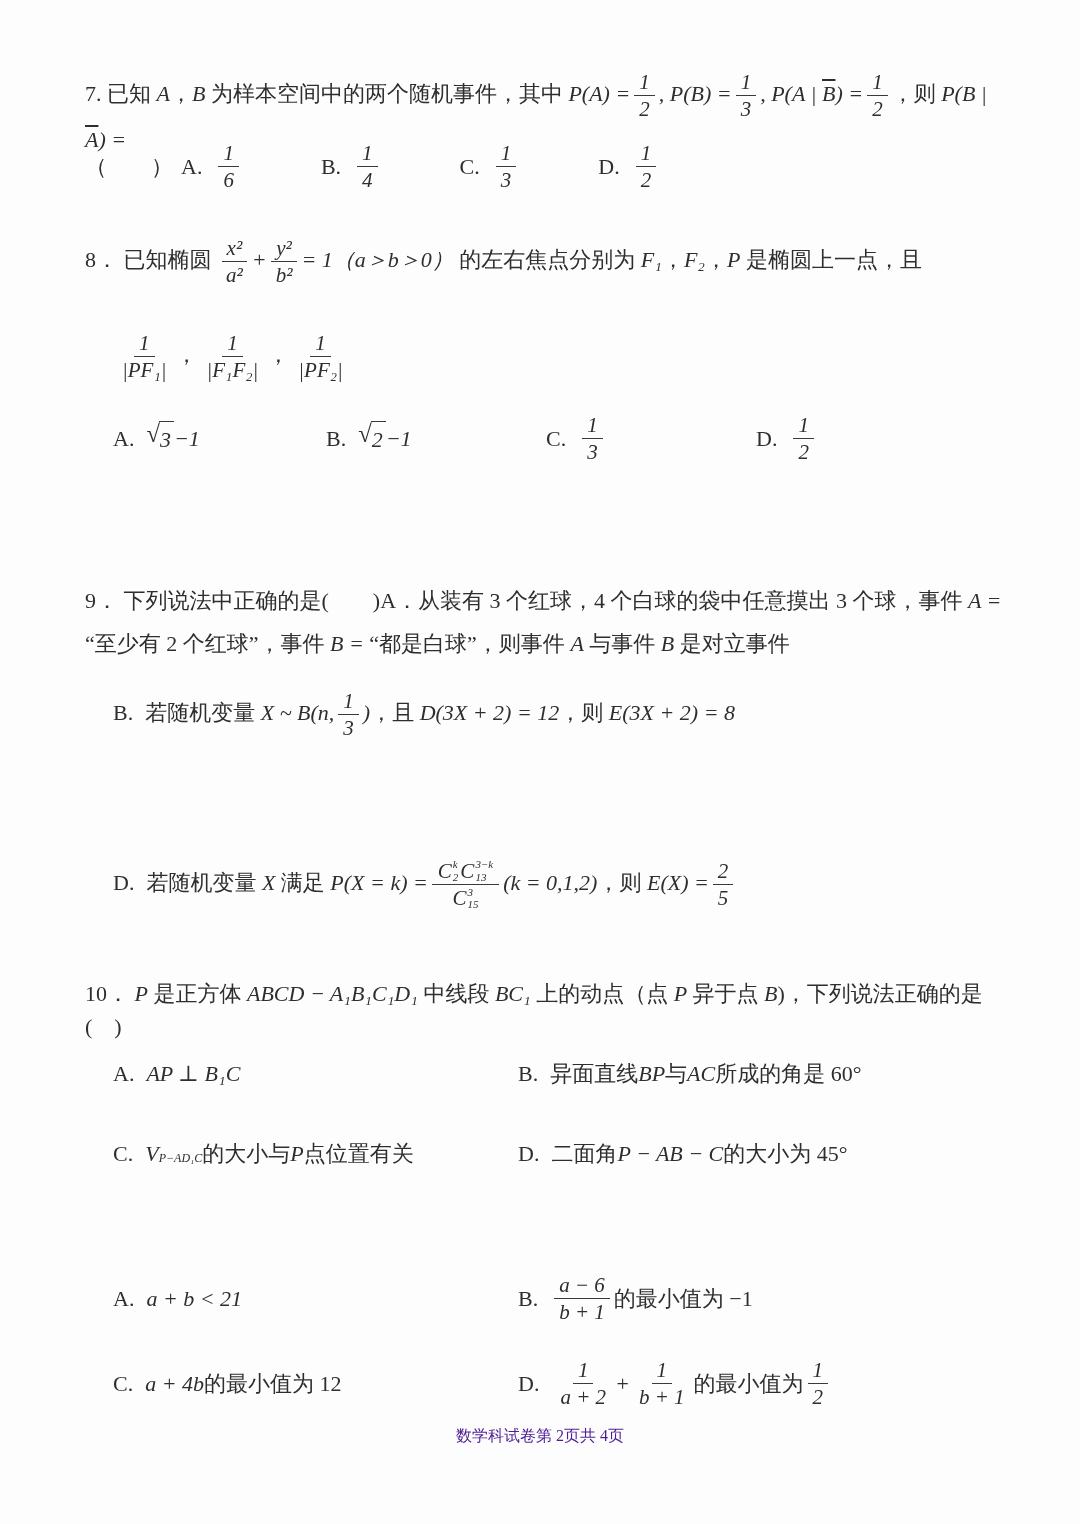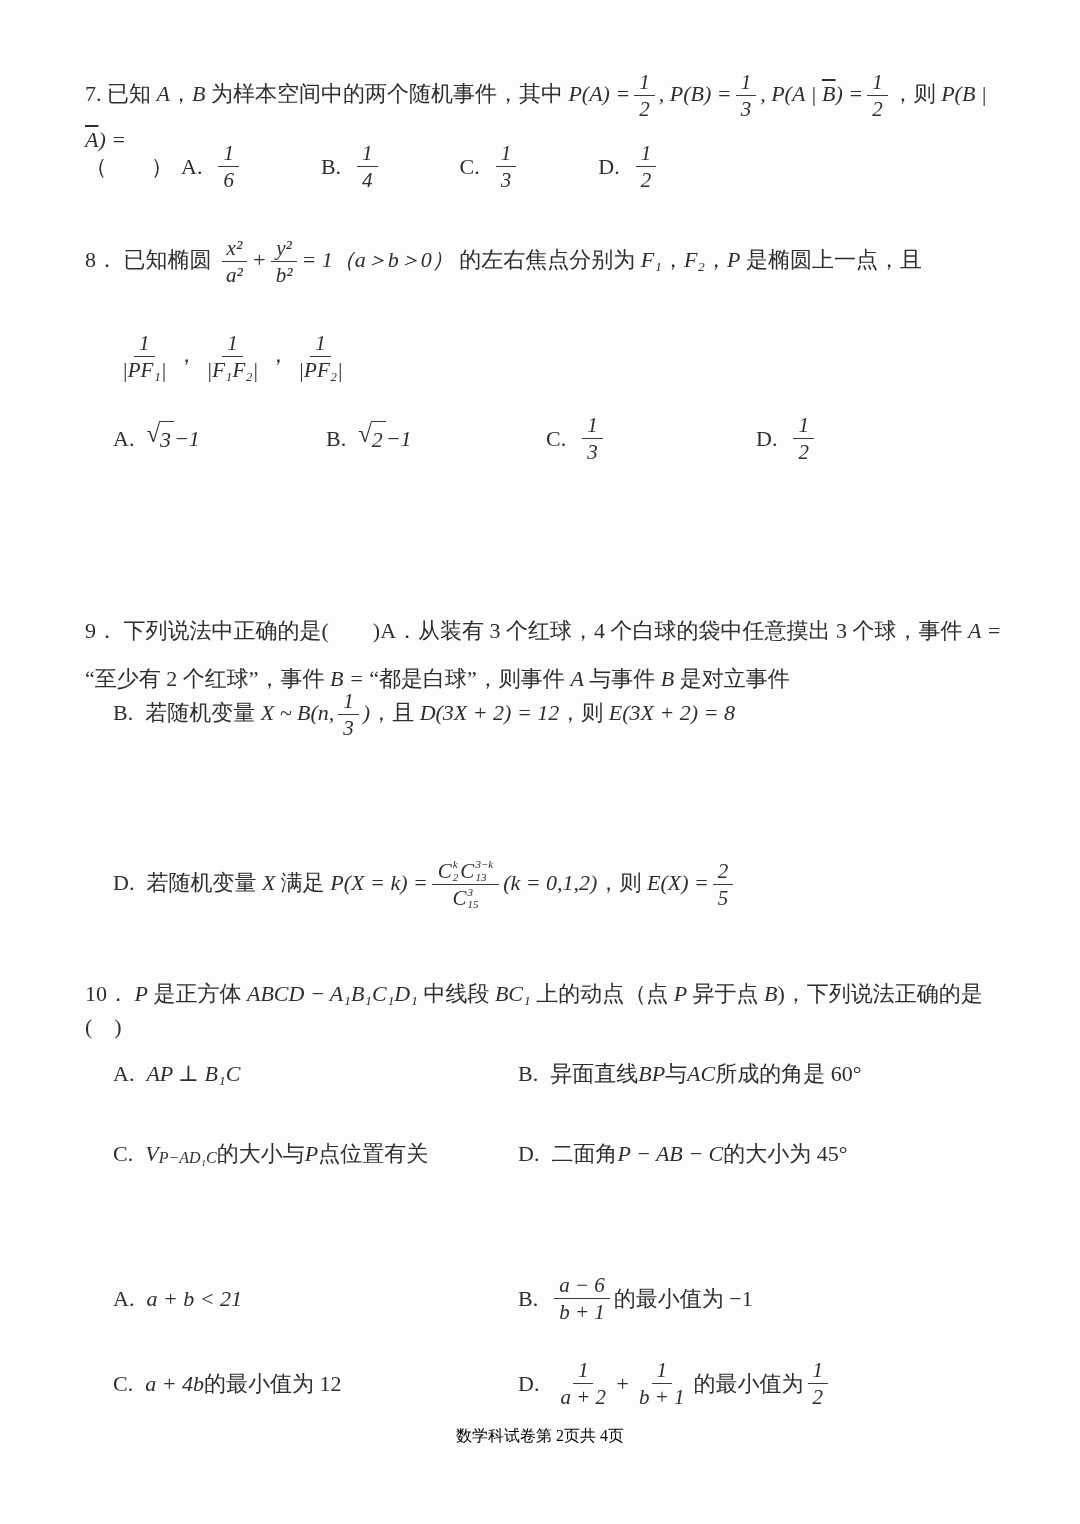--- a/index.html
+++ b/index.html
@@ -21,28 +21,28 @@
   .fn.row { display:inline-flex; align-items:flex-end; }
   
   .sqrt { display:inline-flex; align-items:flex-start; font-style:italic; }
   .sr { font-style:normal; font-size:1.12em; line-height:1.05; }
   .sv { border-top:1.6px solid #3a3a3a; padding:1px 3px 0 1px; margin-left:-1px; }
   
   .comb { display:inline-flex; align-items:center; font-style:italic; margin:0 1px; }
   .cb { font-size:21px; }
   .cs { display:inline-flex; flex-direction:column; align-items:flex-start;
         font-size:11px; line-height:1.15; margin-left:1px; }
-  sub.vs { font-size:16px; font-style:italic;margin-top:8px; }
+  sub.vs { font-size:12px; font-style:italic;margin-top:8px; }
   .lbl { margin-right:12px; }
   .optrow { display:flex; align-items:center; }
   .opt { display:inline-flex; align-items:center; white-space:nowrap; }
   .tworow { display:grid; grid-template-columns:405px 1fr; align-items:center; }
   .paren { margin-right:8px; }
   .w1 { width:213px; } .w2 { width:220px; } .w3 { width:210px; }
-  .footer { left:0; right:0; text-align:center; font-size:16px; color:#000000; }
+  .footer { left:0; right:0; text-align:center; font-size:16px; color:#4c1d95; }
 </style>
 </head>
 <body>
 
 <div class="page">
 
   <div class="b" style="top:69px">
     <span>7.</span>
     <span>已知 </span><span class="v">A</span><span>，</span><span class="v">B</span><span> 为样本空间中的两个随机事件，其中 </span><span class="m">P(A) =</span><span class="frac">
         <span class="fn">1</span>
@@ -139,25 +139,25 @@
     <span class="opt">
         <span class="lbl">D.</span>
         <span class="frac">
           <span class="fn">1</span>
           <span class="fd">2</span>
         </span>
       </span>
   </div>
 
 
-  <div class="b" style="top:614px">
+  <div class="b" style="top:584px">
     <span>9．</span>
     <span>下列说法中正确的是(　　)A．从装有 3 个红球，4 个白球的袋中任意摸出 3 个球，事件 </span><span class="v">A</span><span class="m"> =</span>
   </div>
-  <div class="b" style="top:662px">
+  <div class="b" style="top:627px">
     <span>“至少有 2 个红球”，事件 </span><span class="v">B</span><span class="m"> = </span><span>“都是白球”，则事件 </span><span class="v">A</span><span> 与事件 </span><span class="v">B</span><span> 是对立事件</span>
   </div>
 
   <div class="b ind" style="top:688px">
     <span class="lbl">B.</span><span>若随机变量 </span><span class="m">X ~ B(n,</span><span class="frac">
         <span class="fn">1</span>
         <span class="fd">3</span>
       </span><span class="m">)</span><span>，且 </span><span class="m">D(3X + 2) = 12</span><span>，则 </span><span class="m">E(3X + 2) = 8</span>
   </div>
 

